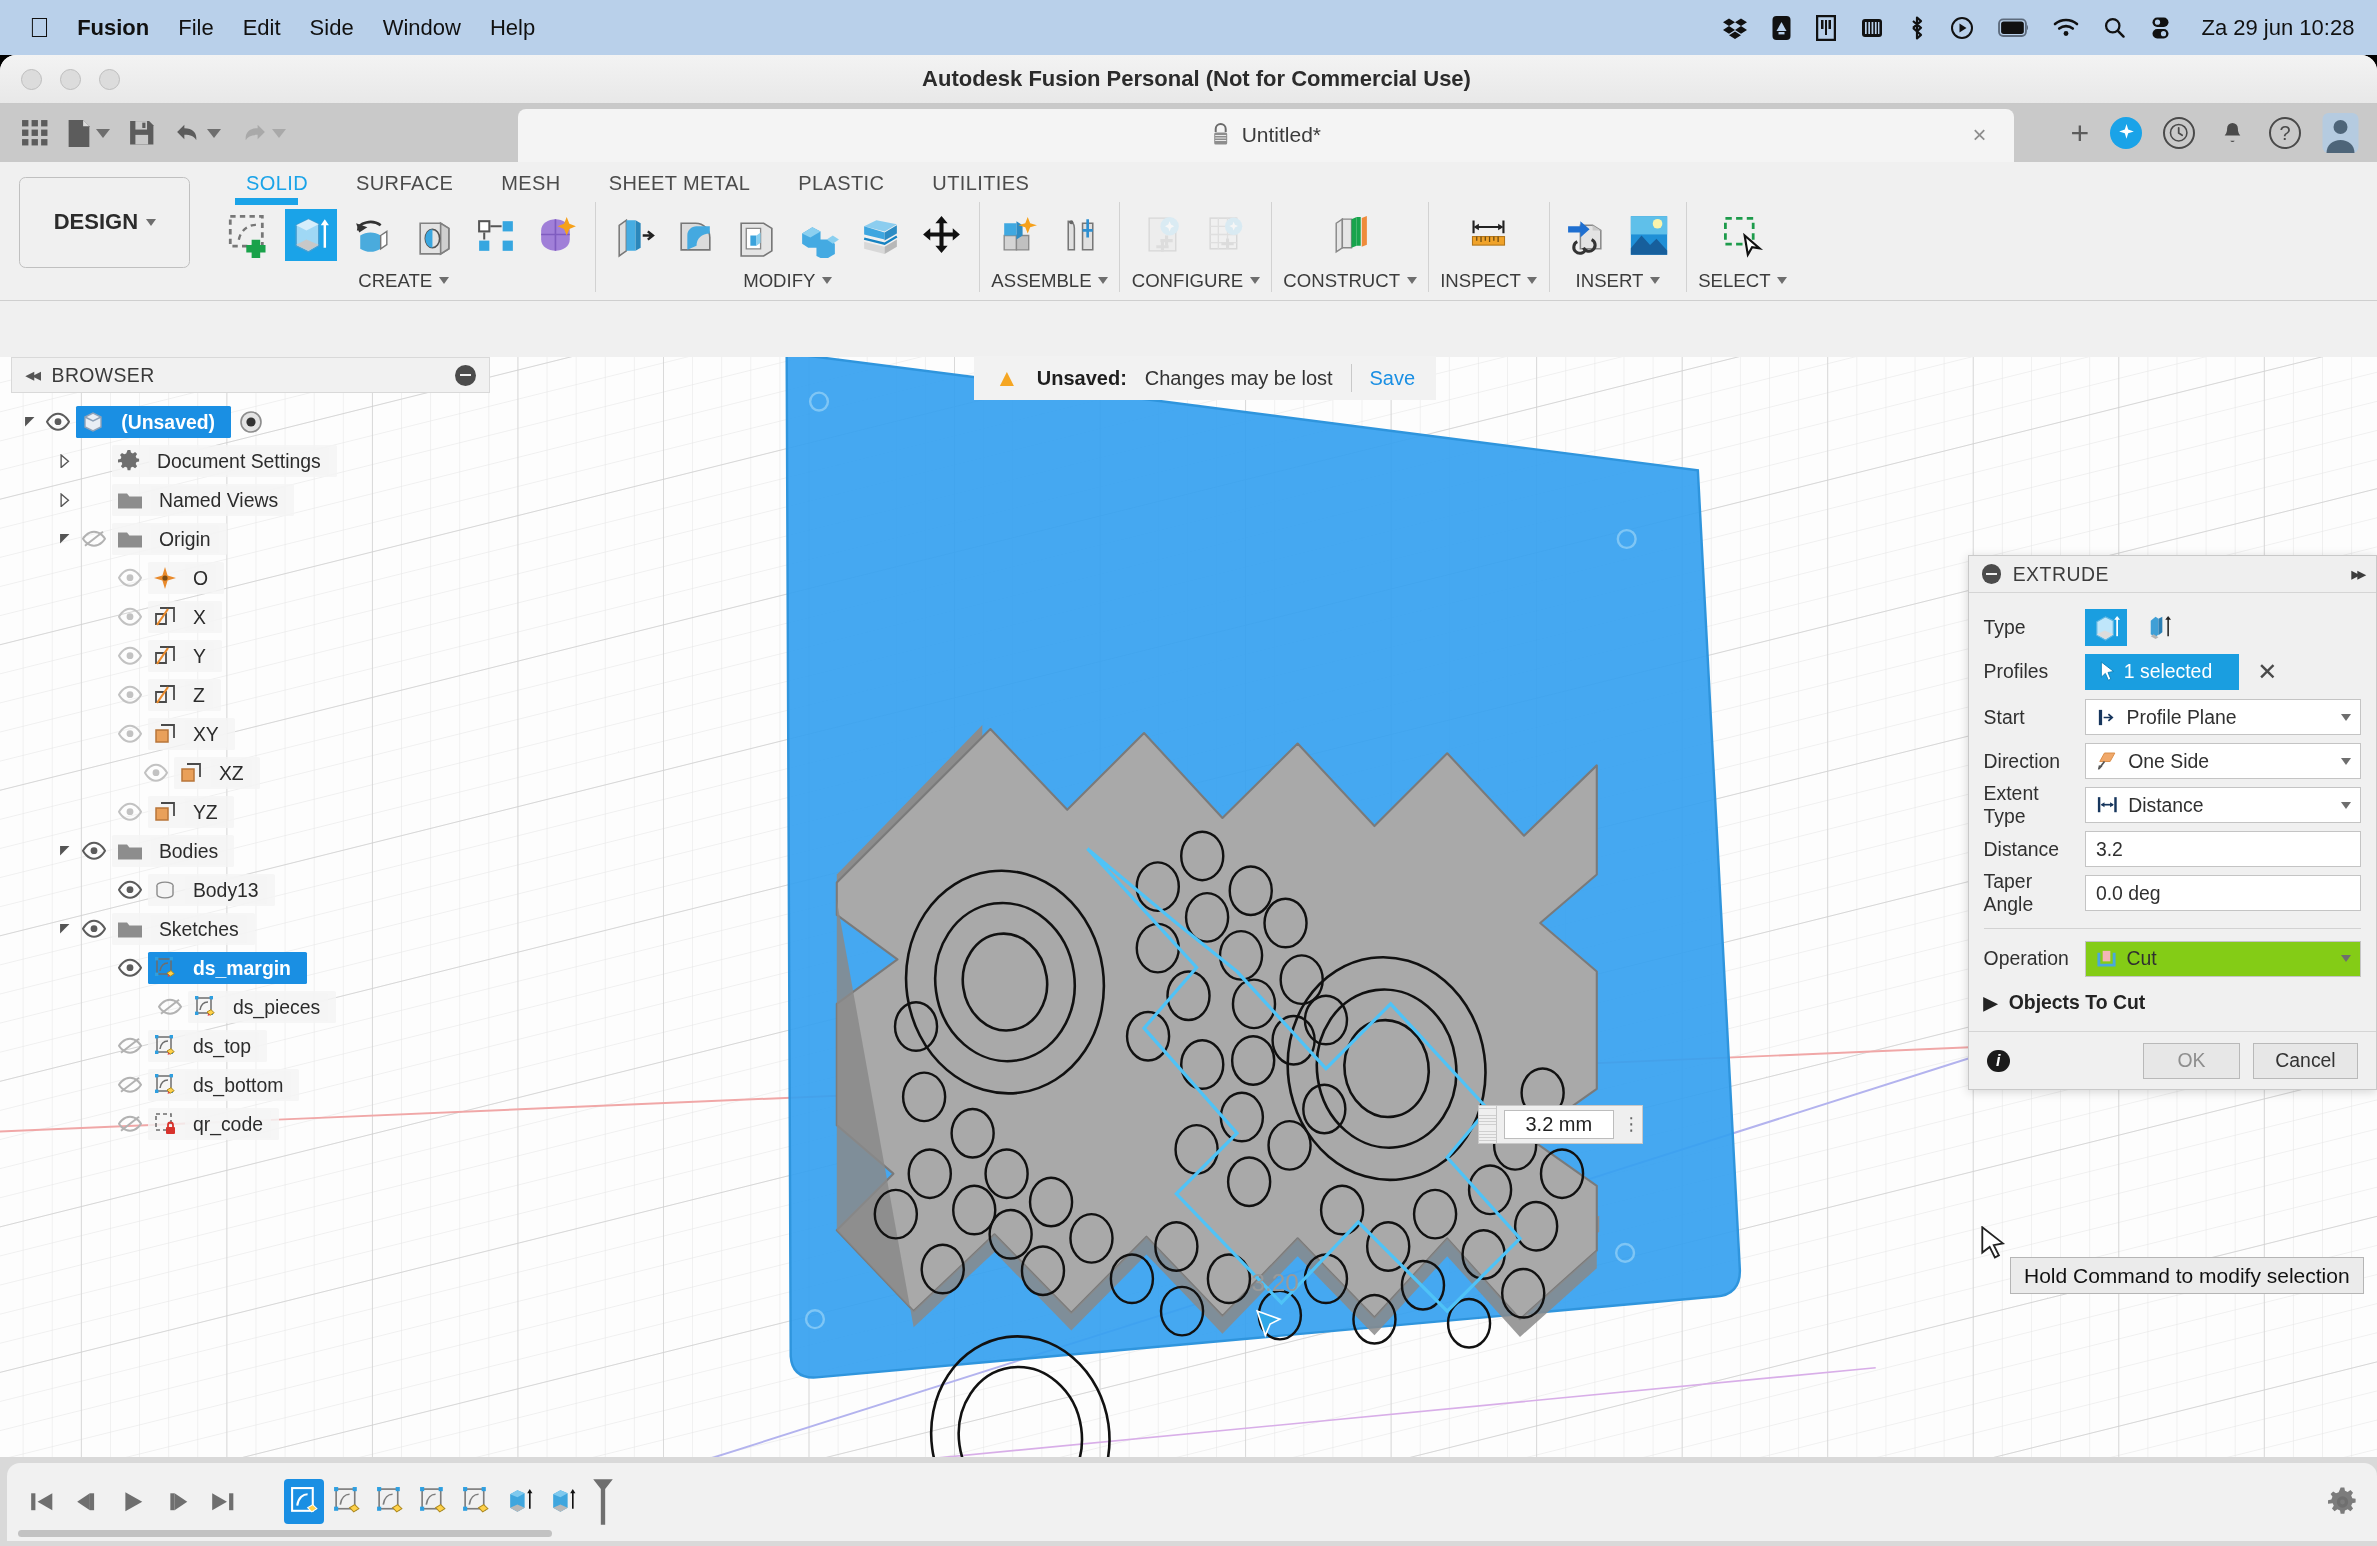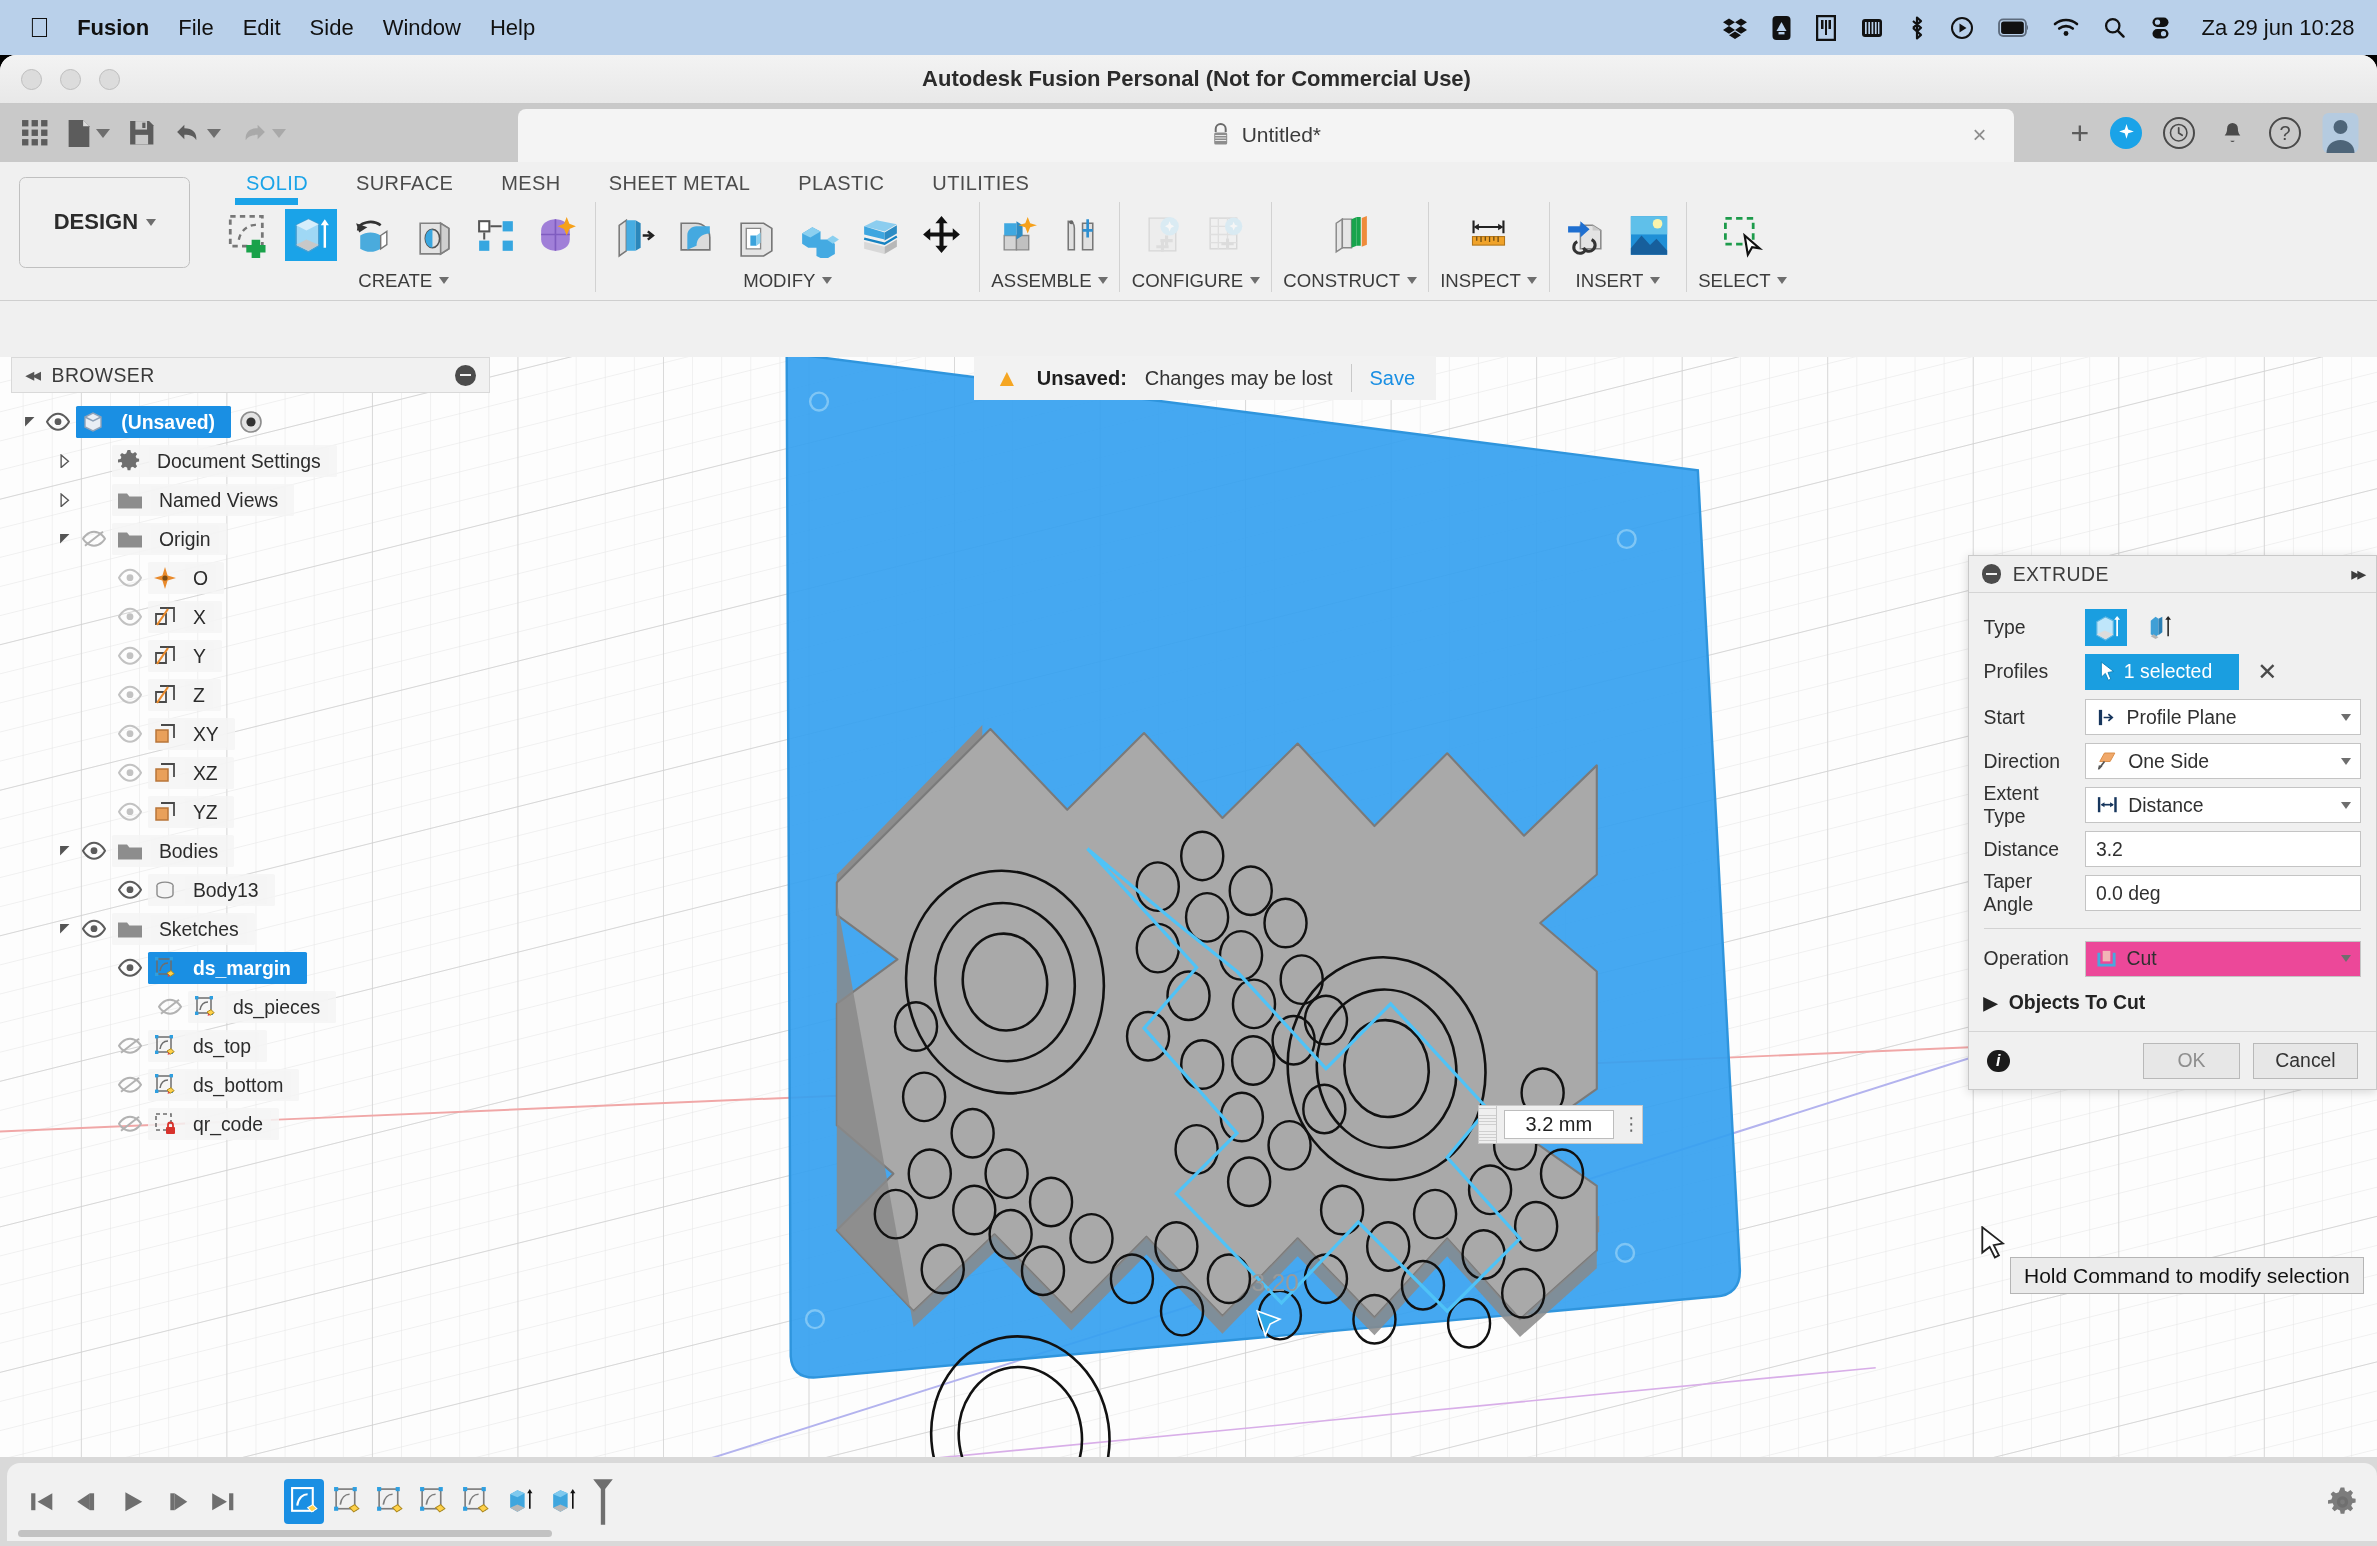--- a/index.html
+++ b/index.html
@@ -967,21 +967,21 @@
             <span class="titem">
               <span style="display: flex;">
                 <svg width="24" height="24" viewBox="0 0 24 24">
                   <path d="M8 3h13v13" fill="none" stroke="#4a4a4a" stroke-width="1.8"></path>
                   <rect x="3" y="8" width="12" height="12" fill="#e9a05a" stroke="#b8763a" stroke-width="1.5"></rect>
                 </svg>
               </span>
               <span class="lbl">XY</span>
             </span>
           </div>
-          <div class="trow" style="padding-left: 91px;">
+          <div class="trow" style="padding-left: 117px;">
             <span class="tri"></span>
             <span class="eye">
               <svg width="24" height="19.4" viewBox="0 0 24 18">
                 <path d="M12 1C5 1 1 9 1 9s4 8 11 8 11-8 11-8-4-8-11-8z" fill="none" stroke="#c2c2c2" stroke-width="2"></path>
                 <circle cx="12" cy="9" r="3.4" fill="#c2c2c2"></circle>
               </svg>
             </span>
             <span class="titem">
               <span style="display: flex;">
                 <svg width="24" height="24" viewBox="0 0 24 24">
@@ -1372,21 +1372,21 @@
 
         <div style="display:flex;align-items:center;height:44px">
           <span style="width:87px">Taper Angle</span>
           <input readonly="" style="margin-left: 14.6px; flex: 1 1 0%; height: 36px; background: rgb(255, 255, 255); border: 0.8px solid rgb(196, 196, 196); padding: 0px 9.7px; font-size: 19.4px; font-family: &quot;Liberation Sans&quot;, sans-serif; color: rgb(48, 48, 48);" value="0.0 deg">
         </div>
 
         <div style="height:0.8px;background:#d2d2d2;margin:13px 0 8px 0"></div>
 
         <div style="display:flex;align-items:center;height:44px">
           <span style="width:87px">Operation</span>
-          <span style="margin-left:14.6px;flex:1;height:36px;background:#ec4899;border:0.8px solid #c4c4c4;display:flex;align-items:center;gap:9.7px;padding:0 9.7px">
+          <span style="margin-left:14.6px;flex:1;height:36px;background:#84cc16;border:0.8px solid #c4c4c4;display:flex;align-items:center;gap:9.7px;padding:0 9.7px">
             <svg width="21" height="21" viewBox="0 0 22 22">
                 <rect x="7" y="3" width="8" height="11" fill="#f2b6b6"></rect>
                 <path d="M3 5v13h16V5" fill="none" stroke="#49a8dd" stroke-width="3"></path>
               </svg>
             <span>Cut</span>
             <span class="caret small" style="margin-left:auto"></span>
           </span>
         </div>
 
         <div style="display:flex;align-items:center;gap:11.3px;height:44px;font-weight:bold;color:#232323">

